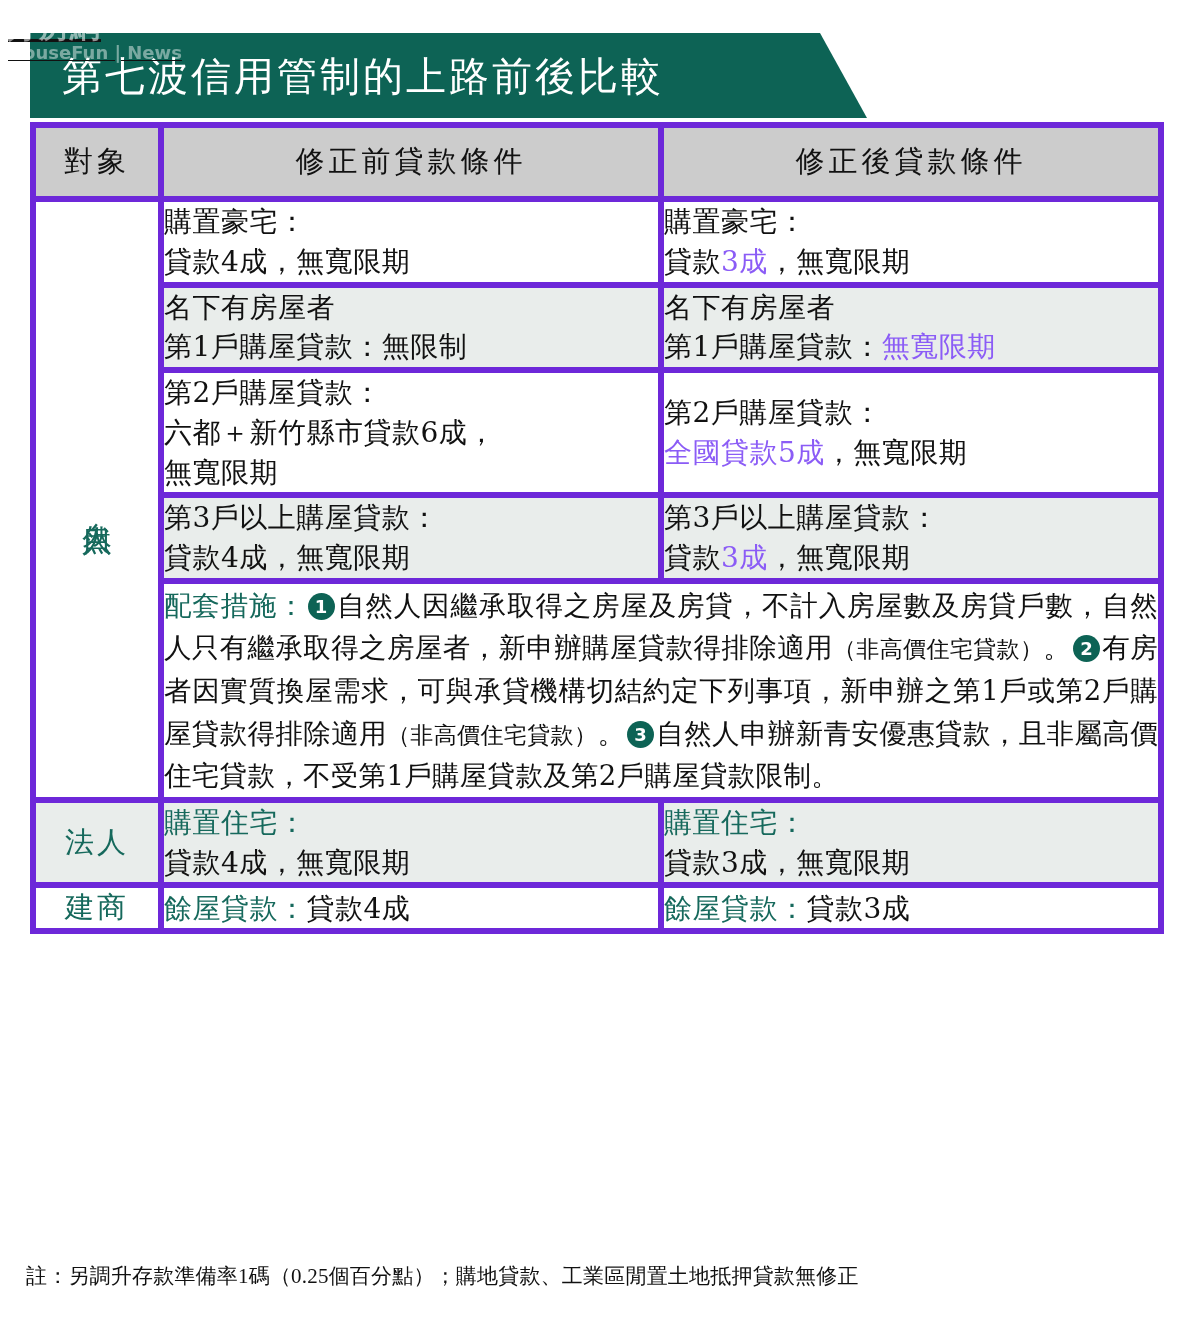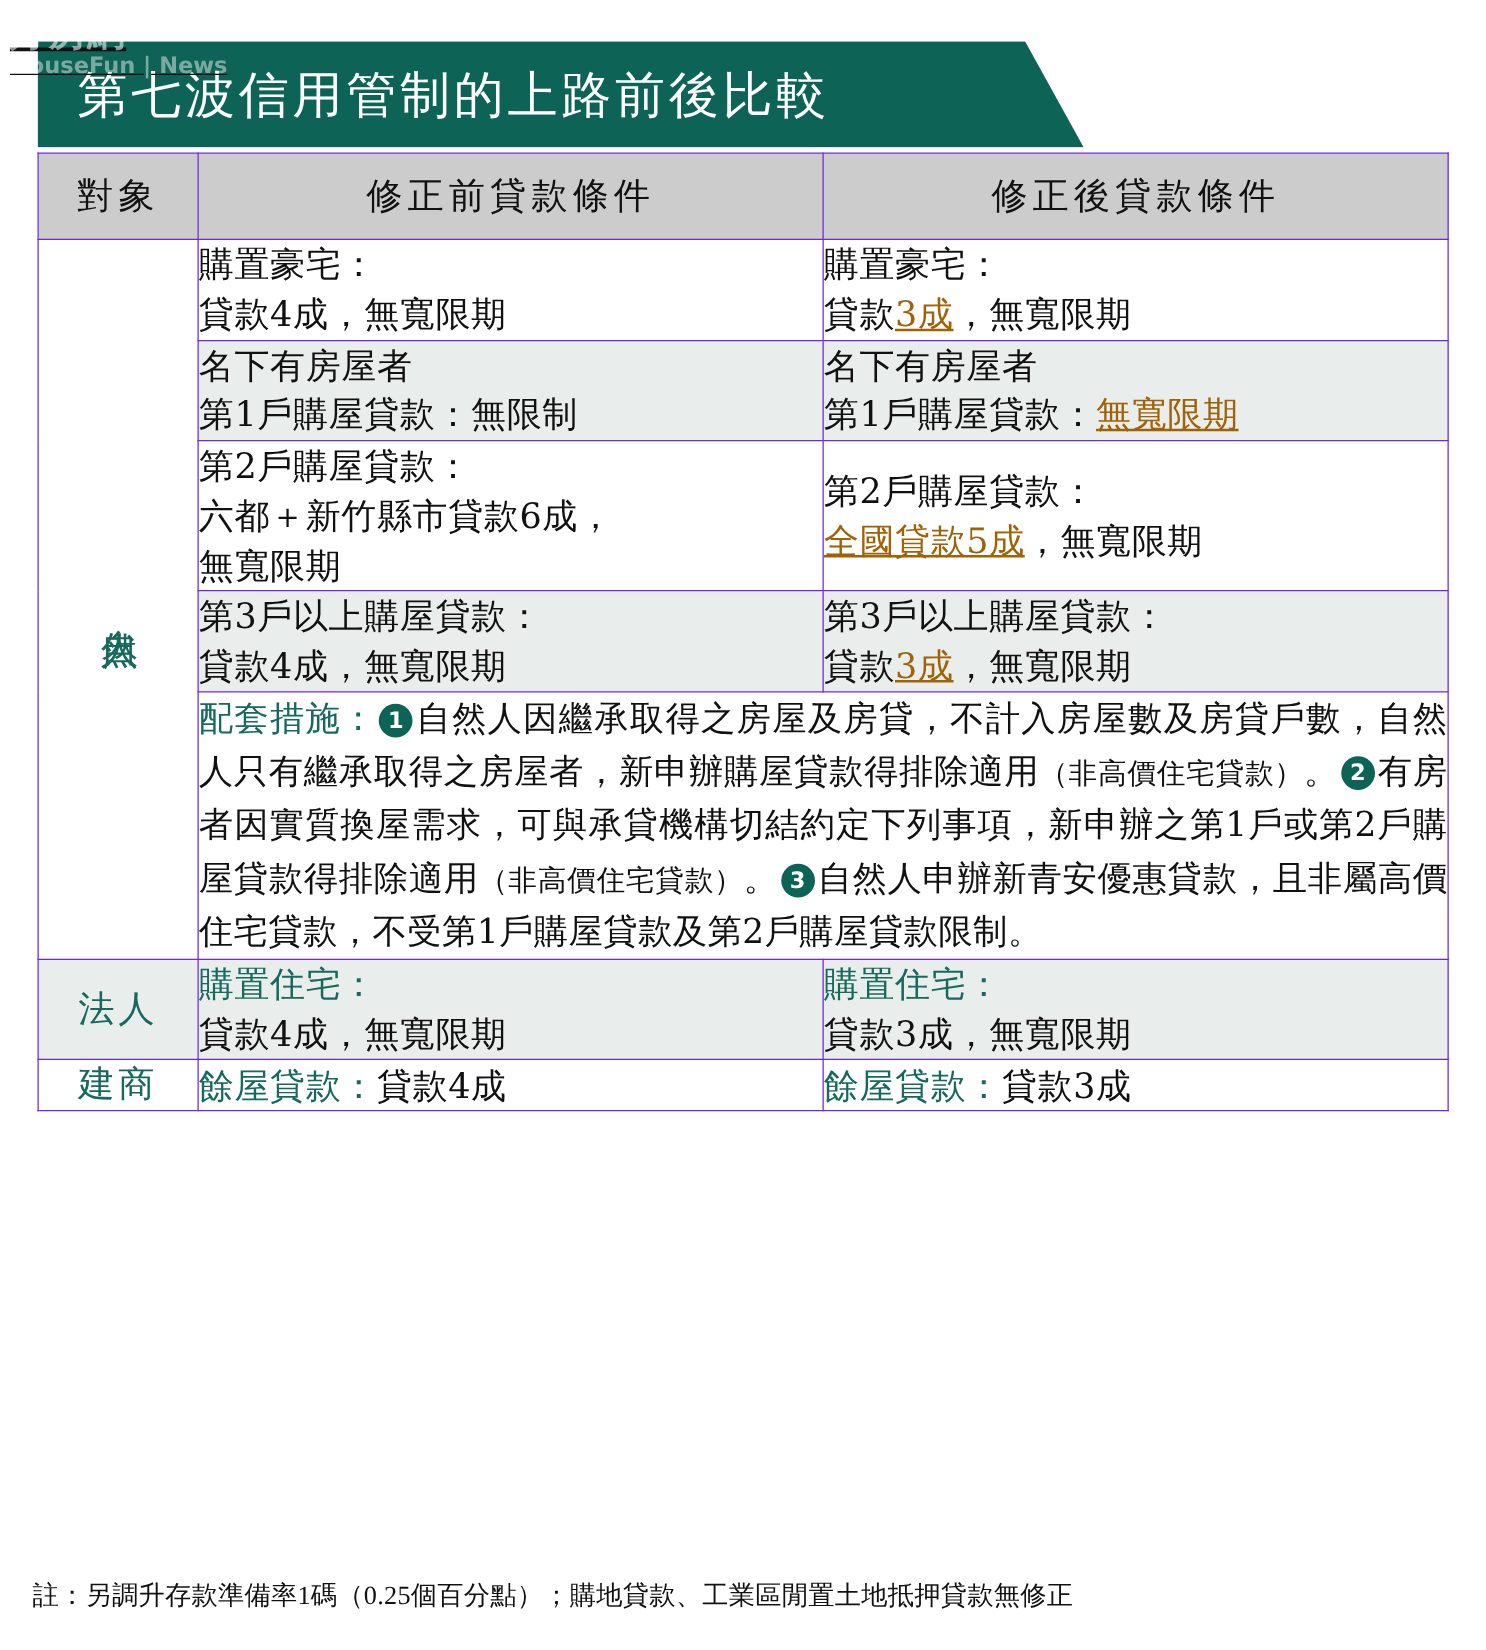--- a/index.html
+++ b/index.html
@@ -72,21 +72,21 @@
   
   .tbl {
     position: absolute;
     left: 30px;
     top: 122px;
     width: 1128px;
     border-collapse: collapse;
     table-layout: fixed;
   }
   .tbl td, .tbl th {
-    border: 1px solid #6d28d9;
+    border: 6px solid #6d28d9;
     padding: 0;
     vertical-align: middle;
   }
   col.c-obj   { width: 128px; }
   col.c-before{ width: 500px; }
   col.c-after { width: 500px; }
 
   .hdr td {
     background: #cccccc;
     text-align: center;
@@ -118,21 +118,21 @@
     text-orientation: upright;
     display: inline-block;
   }
   .obj-horiz {
     color: #16695c;
     font-size: 29px;
     letter-spacing: 3px;
   }
   .obj-gray { background: #e9edeb !important; }
 
-  .red { color: #a16207; text-decoration: underline; }
+  .red { color: #8b5cf6; }
   .teal { color: #16695c; }
 
   
   .notes-cell {
     background: #ffffff;
     padding: 18px 26px 20px 22px;
   }
   .notes {
     font-size: 27.5px;
     line-height: 1.55;

